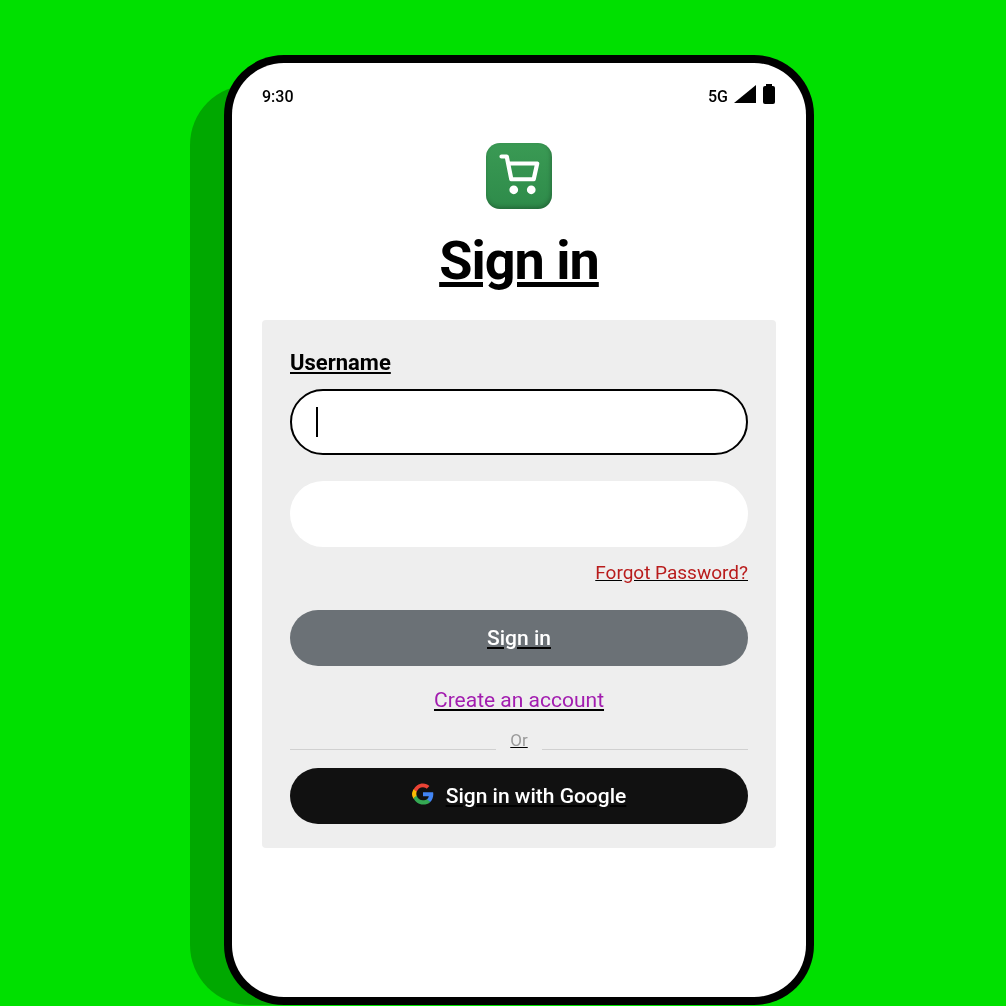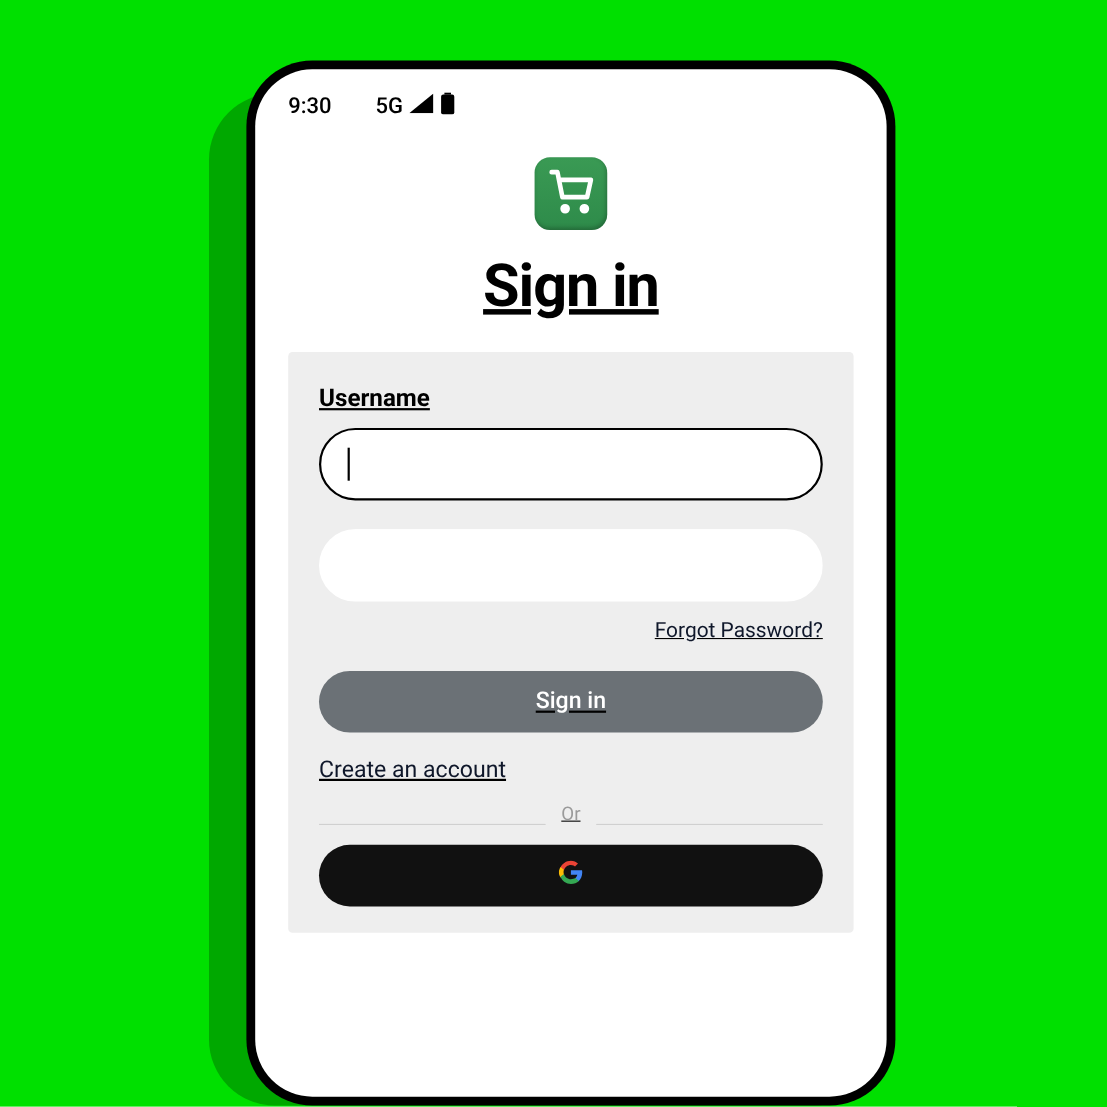--- a/index.html
+++ b/index.html
@@ -34,24 +34,25 @@
       width: 100%;
       height: 100%;
       background: #fff;
       border-radius: 52px;
       overflow: hidden;
       display: flex;
       flex-direction: column;
     }
     .status-bar {
       display: flex;
+      justify-content: space-between;
       align-items: center;
       padding: 16px 30px 0 30px;
       height: 50px;
-      font-size: 20px;
+      font-size: 16px;
       font-weight: 500;
       color: #000;
     }
     .status-right { display: flex; align-items: center; gap: 6px; margin-left: 40px; }
     .content {
       flex: 1;
       display: flex;
       flex-direction: column;
       align-items: center;
       padding: 30px 30px 0 30px;
@@ -98,42 +99,43 @@
       margin-bottom: 26px;
     }
     .text-input.noborder { border: 2px solid transparent; margin-bottom: 14px; }
     .cursor {
       width: 2px;
       height: 30px;
       background: #000;
     }
     .forgot-link {
       text-align: right;
-      color: #0f172a;
+      color: #b91c1c;
       font-size: 19px;
       margin-bottom: 26px;
     }
     .btn {
       width: 100%;
       height: 56px;
       border-radius: 28px;
       display: flex;
       align-items: center;
       justify-content: center;
       font-size: 21px;
       font-weight: 500;
       gap: 12px;
     }
     .btn-primary {
       background: #6b7176;
       color: #fff;
       margin-bottom: 22px;
     }
     .create-link {
-      color: #0f172a;
+      text-align: center;
+      color: #a21caf;
       font-size: 21px;
       margin-bottom: 18px;
     }
     .divider {
       display: flex;
       align-items: flex-end;
       gap: 14px;
       margin-bottom: 18px;
     }
     .divider-line { flex: 1; height: 1px; background: #d0d0d0; }
@@ -210,18 +212,19 @@
 
         <div class="btn btn-google">
           <span>
             <svg width="22" height="22" viewBox="0 0 48 48">
               <path fill="#EA4335" d="M24 9.5c3.94 0 6.63 1.7 8.15 3.13l5.94-5.94C34.4 3.1 29.7 1 24 1 14.8 1 6.9 6.6 3.3 14.5l6.9 5.4C11.9 14 17.4 9.5 24 9.5z"></path>
               <path fill="#4285F4" d="M46.5 24.5c0-1.6-.15-3.1-.45-4.5H24v9h12.7c-.55 3-2.25 5.5-4.8 7.2l7.3 5.7C43.7 37.7 46.5 31.7 46.5 24.5z"></path>
               <path fill="#FBBC05" d="M10.2 28.1c-.5-1.4-.8-2.9-.8-4.6s.3-3.2.8-4.6l-6.9-5.4C1.6 17 0 20.4 0 24s1.6 7 3.3 10.5l6.9-5.4z"></path>
               <path fill="#34A853" d="M24 47c6.5 0 11.9-2.1 15.9-5.8l-7.3-5.7c-2 1.4-4.8 2.3-8.6 2.3-6.6 0-12.1-4.5-13.8-10.4l-6.9 5.4C6.9 41.4 14.8 47 24 47z"></path>
             </svg>
           </span>
+          <span>Sign in with Google</span>
         </div>
 
       </div>
     </div>
   </div>
 </div>
 
 </body></html>

